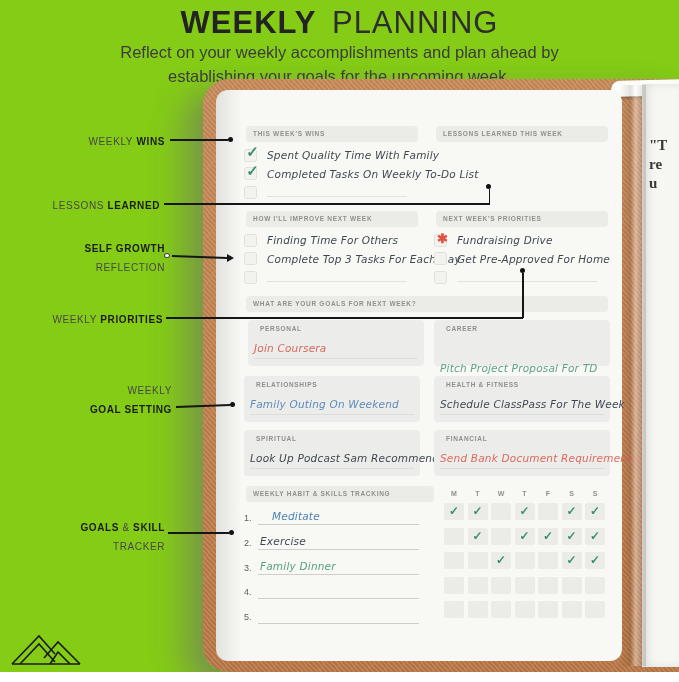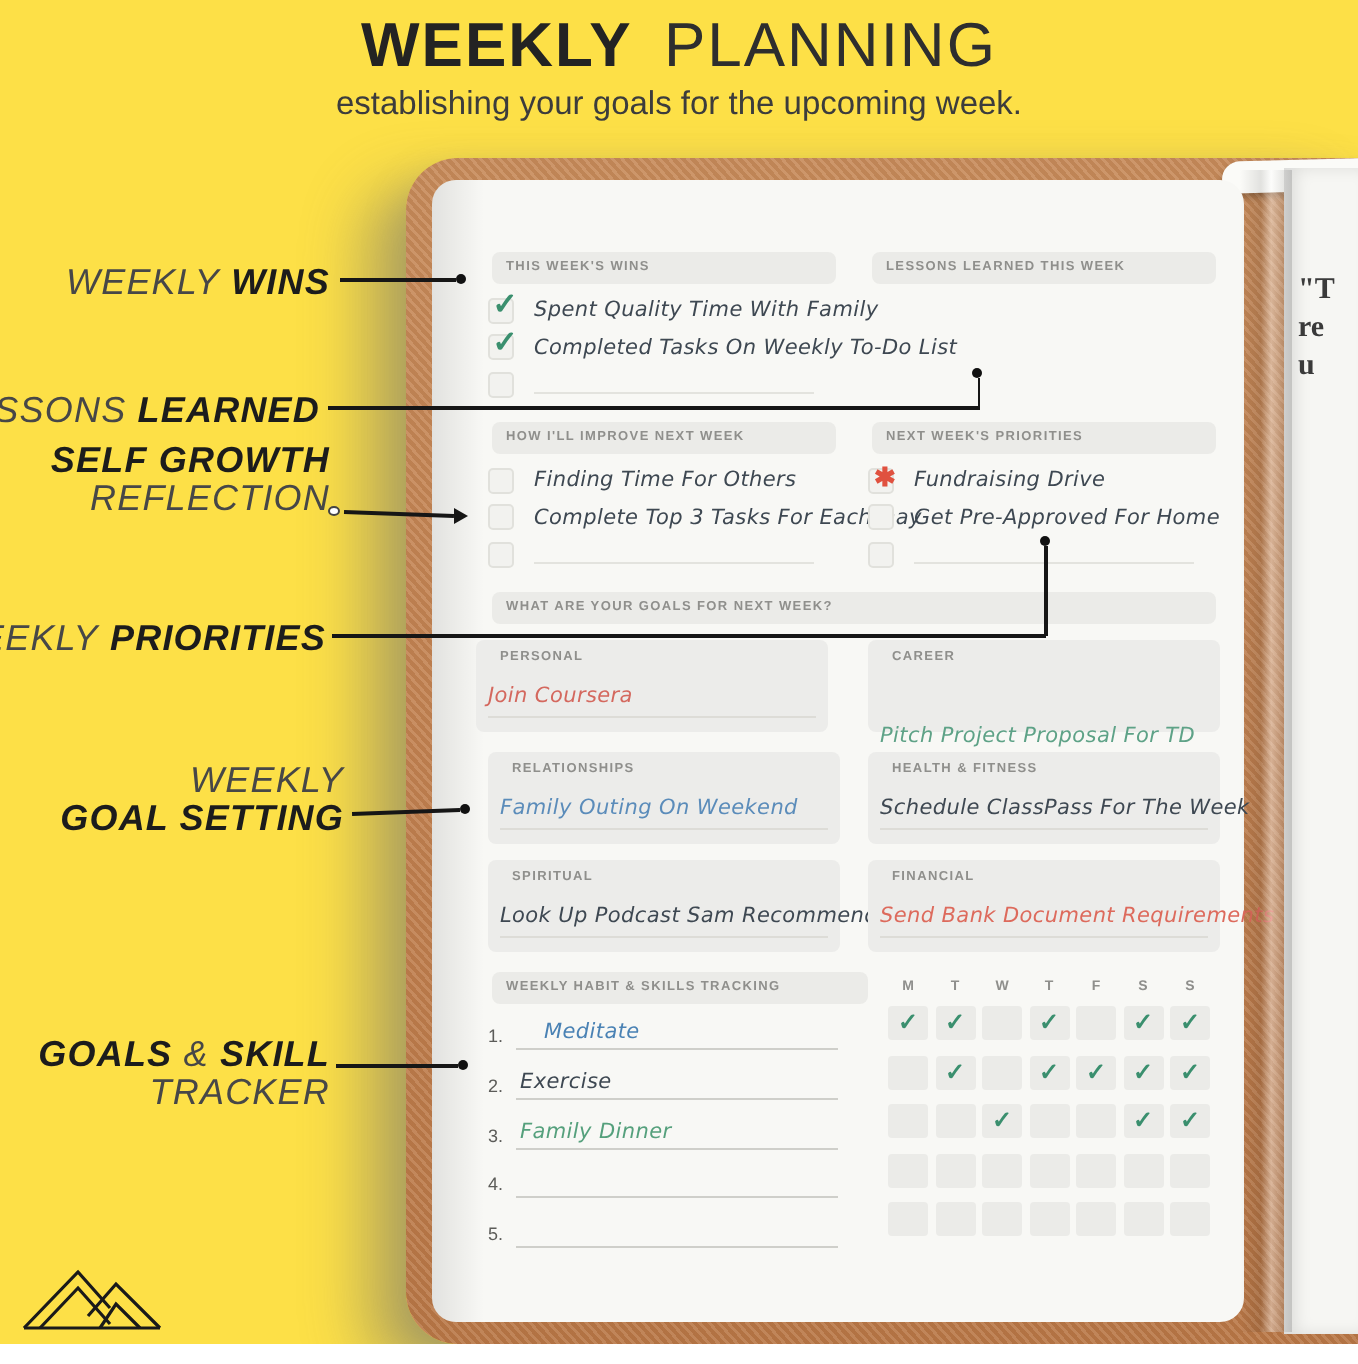--- a/index.html
+++ b/index.html
@@ -1,19 +1,19 @@
 <!DOCTYPE html>
 <html><head>
 <meta charset="utf-8">
 <style>
   * { margin:0; padding:0; box-sizing:border-box; }
   html,body { background:#ffffff; }
   .canvas {
     position:relative; width:679px; height:672px; overflow:hidden;
-    background:#fde047; font-family:"Liberation Sans", sans-serif;
+    background:#84cc16; font-family:"Liberation Sans", sans-serif;
   }
 
   
   .title { position:absolute; top:4px; left:0; width:100%; text-align:center;
            font-size:31px; letter-spacing:1px; color:#232323; line-height:38px; }
   .title .t-bold { font-weight:800; }
   .title .t-light { font-weight:300; color:#2e2e2e; margin-left:6px; }
   .subtitle { position:absolute; top:40px; left:0; width:100%; text-align:center;
               font-size:16.5px; font-weight:400; color:#3c3c3c; line-height:24px; }
 
@@ -87,21 +87,21 @@
 
   .goal-box {
     position:absolute; width:176px; height:46px; background:#ececea; border-radius:4px;
   }
   .goal-label { position:absolute; left:12px; top:5px; font-size:6.5px; font-weight:700;
                 letter-spacing:0.7px; color:#8f8f8c; text-transform:uppercase; }
   .goal-value { position:absolute; left:6px; top:22px; right:6px;
                 font-family:"DejaVu Sans", sans-serif; font-style:italic; font-size:10.5px;
                 letter-spacing:0.2px; white-space:nowrap; border-bottom:1px solid #dddcd7;
                 padding-bottom:4px; }
-  .gb-0 { left:22px;  top:230px; }
+  .gb-0 { left:32px;  top:230px; }
   .gb-1 { left:218px; top:230px; }
   .gb-2 { left:28px;  top:286px; }
   .gb-3 { left:218px; top:286px; }
   .gb-4 { left:28px;  top:340px; }
   .gb-5 { left:218px; top:340px; }
 
   .day-header { position:absolute; left:228px; top:396px; display:flex; column-gap:3.5px; }
   .day-header span { width:20px; text-align:center; font-size:7px; font-weight:700;
                      color:#8f8f8c; line-height:16px; }
   .habit-grid { position:absolute; left:228px; top:413px; display:grid;
@@ -109,27 +109,27 @@
   .habit-cell { width:20px; height:17px; background:#ebebe8; border-radius:2px;
                 text-align:center; line-height:16px; font-size:12px; font-weight:700;
                 color:#3a8f6e; }
   .habit-row { position:absolute; left:28px; width:175px; height:20px; }
   .habit-num { position:absolute; left:0; bottom:2px; font-size:9px; color:#5c5c59; }
   .habit-name { position:absolute; left:16px; bottom:3px; font-family:"DejaVu Sans", sans-serif;
                 font-style:italic; font-size:10.5px; letter-spacing:0.2px; white-space:nowrap; }
   .habit-line { position:absolute; left:14px; right:0; bottom:0; border-bottom:1px solid #cfcfca; }
 
   
-  .callout { position:absolute; text-align:right; font-size:18px; letter-spacing:0.6px;
-             color:#3a3a3a; line-height:19px; white-space:nowrap;font-style:italic; }
+  .callout { position:absolute; text-align:right; font-size:10px; letter-spacing:0.6px;
+             color:#3a3a3a; line-height:19px; white-space:nowrap; }
   .callout b { font-weight:700; color:#1c1c1c; }
   .callout .lt { font-weight:300; color:#474747; }
   .co-wins       { right:514px; top:132px; }
   .co-lessons    { right:519px; top:196px; }
-  .co-growth     { right:514px; top:221px; }
+  .co-growth     { right:514px; top:239px; }
   .co-priorities { right:516px; top:310px; }
   .co-goals      { right:507px; top:381px; }
   .co-habit      { right:514px; top:518px; }
 
   
   .cline { position:absolute; background:#161616; height:1.5px; z-index:8; }
   .cline-v { position:absolute; background:#161616; width:1.5px; z-index:8; }
   .cdot { position:absolute; width:5px; height:5px; border-radius:50%; background:#111;
           z-index:9; }
   .cring { position:absolute; width:6px; height:5px; border-radius:50%; border:1.5px solid #444;
@@ -161,20 +161,21 @@
 </head>
 <body>
 
 <div class="canvas">
 
   <div class="title">
     <span class="t-bold">WEEKLY</span>
     <span class="t-light">PLANNING</span>
   </div>
   <div class="subtitle">
+    <div>Reflect on your weekly accomplishments and plan ahead by</div>
     <div>establishing your goals for the upcoming week.</div>
   </div>
 
   <div class="notebook">
     <div class="page-curl"></div>
 
     <div class="page-left">
 
       <div class="bar bar-wins">THIS WEEK'S WINS</div>
       <div class="bar bar-lessons">LESSONS LEARNED THIS WEEK</div>

